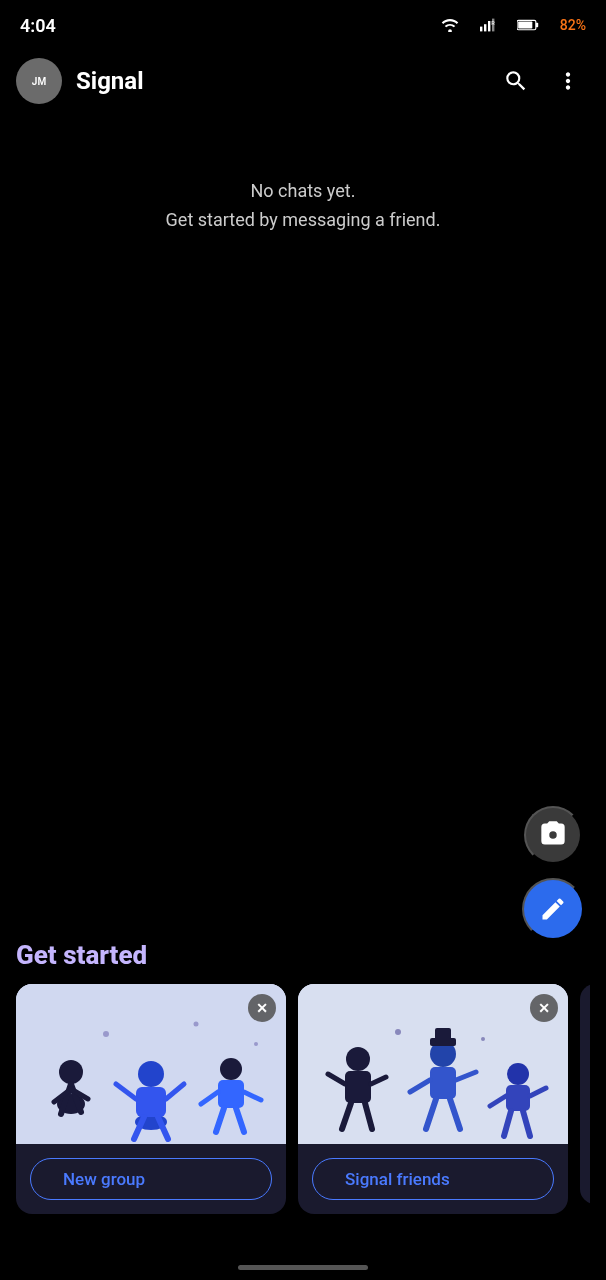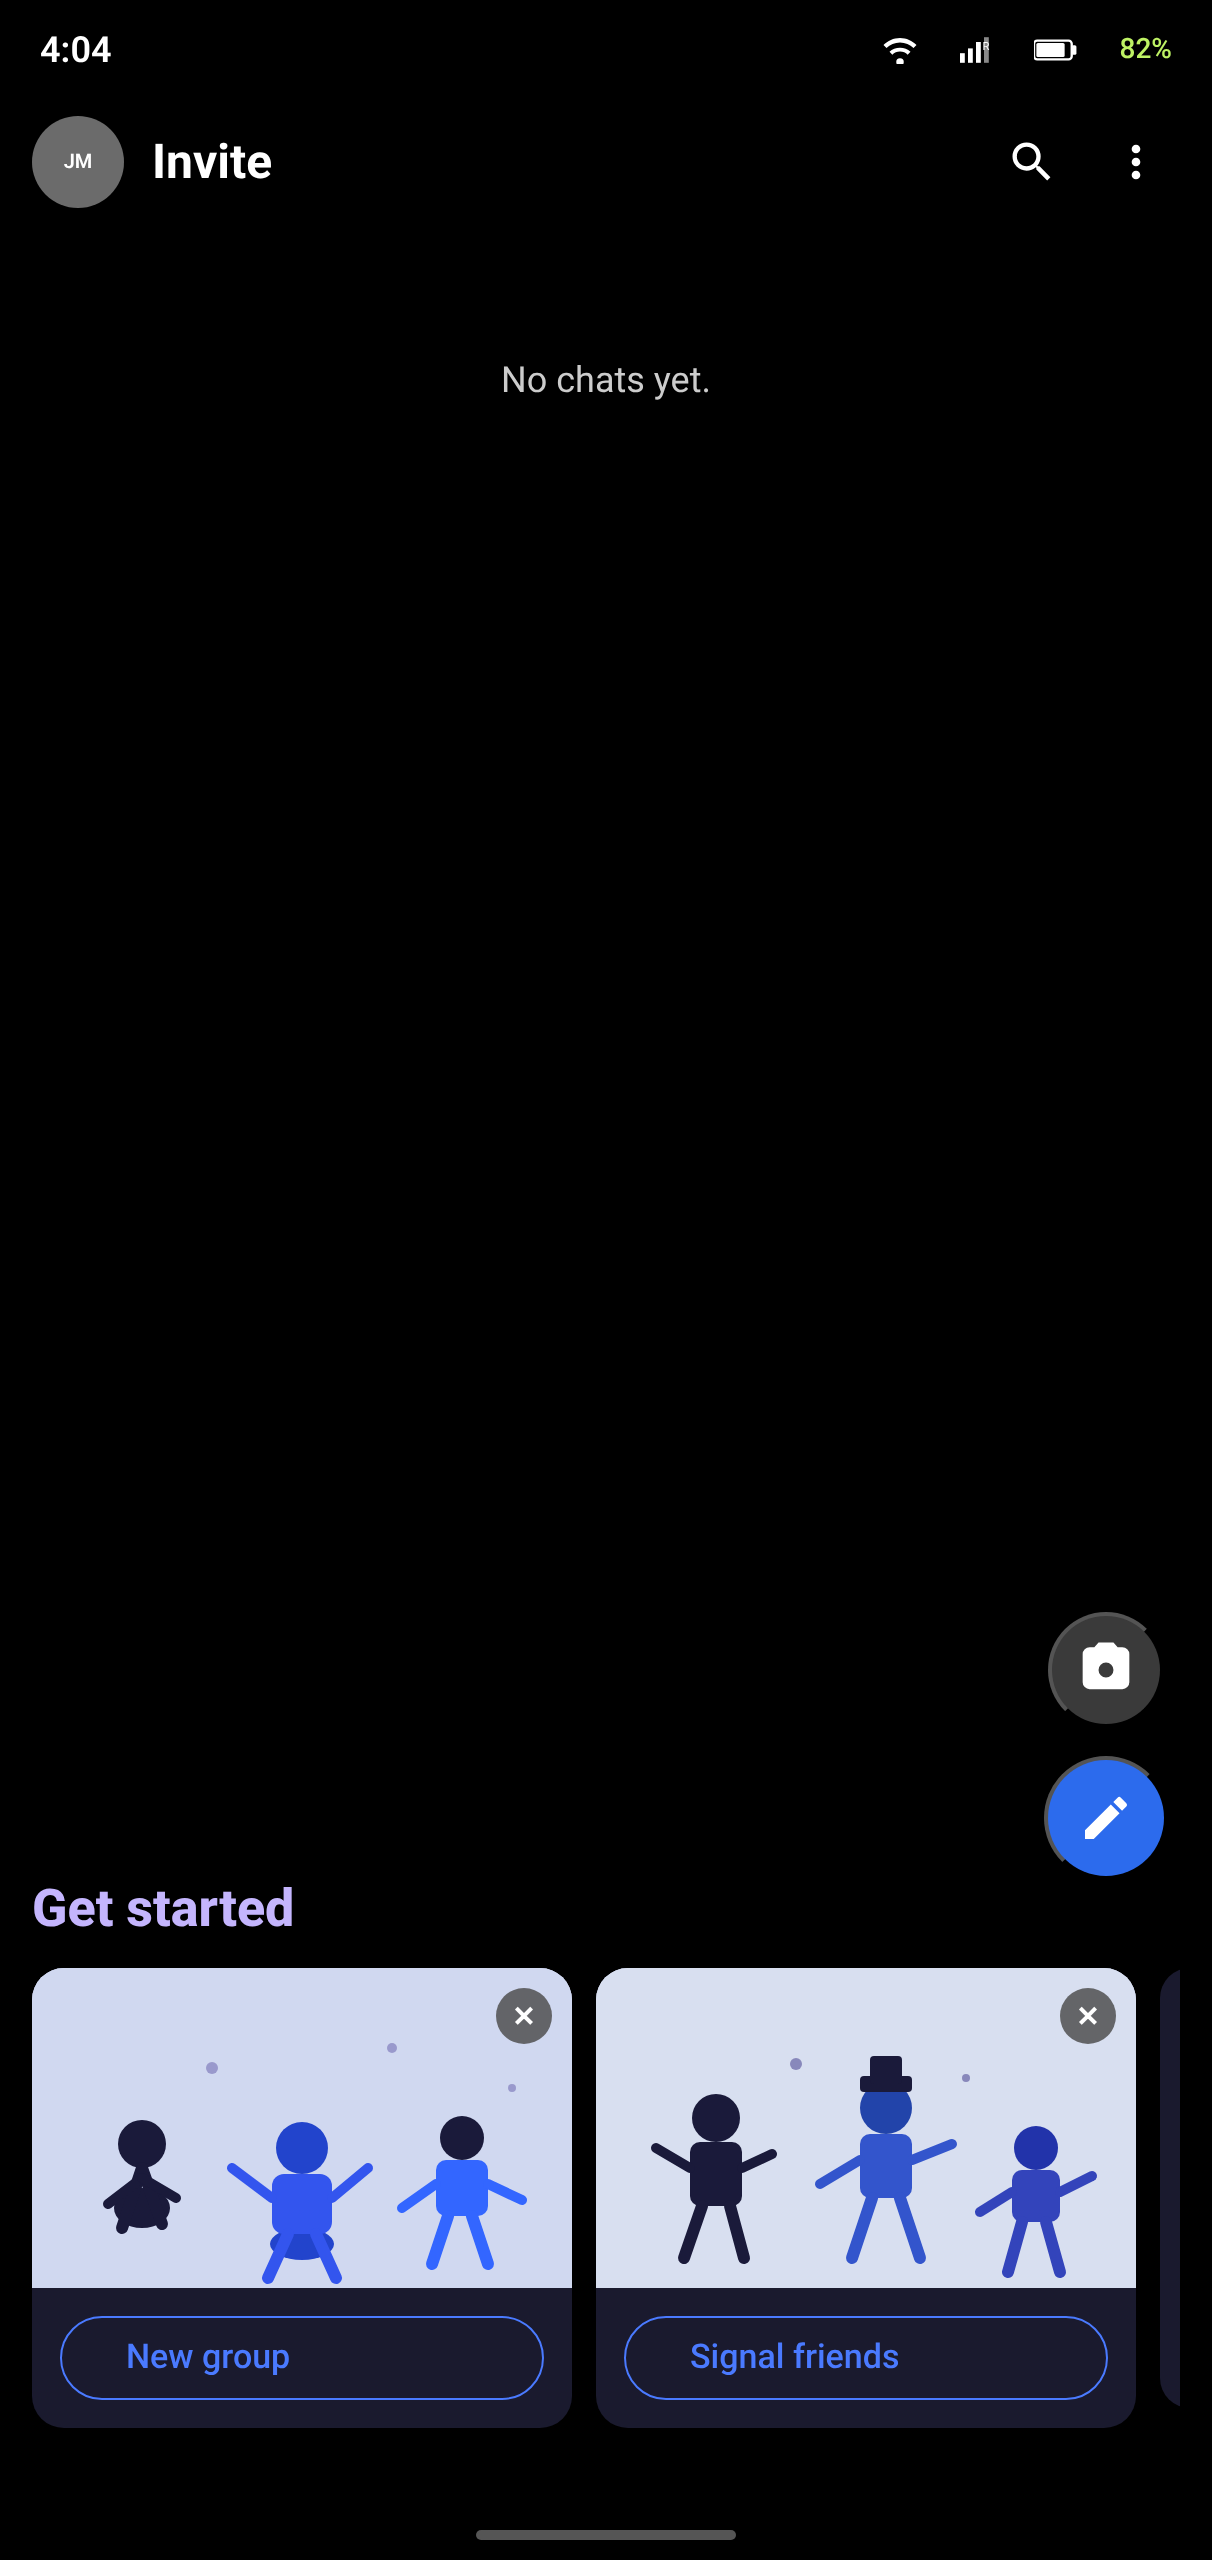--- a/index.html
+++ b/index.html
@@ -31,21 +31,21 @@
       font-size: 18px;
       font-weight: 600;
       color: #ffffff;
     }
 
     .status-icons {
       display: flex;
       align-items: center;
       gap: 21px;
       font-size: 14px;
-      color: #bef264;
+      color: #f97316;
     }
 
     .battery-text {
       font-size: 14px;
       font-weight: 500;
     }
 
     
     .app-bar {
       display: flex;
@@ -277,38 +277,39 @@
       <rect x="0" y="1" width="24" height="12" rx="2" fill="none" stroke="white" stroke-width="1.5"></rect>
       <rect x="24" y="4" width="3" height="6" rx="1" fill="white"></rect>
       <rect x="1.5" y="2.5" width="18" height="9" rx="1" fill="white"></rect>
     </svg>
     <span class="battery-text">82%</span>
   </div>
 </div>
 
 <div class="app-bar">
   <div class="avatar">JM</div>
-  <span class="app-title">Invite</span>
+  <span class="app-title">Signal</span>
   <div class="header-actions">
     <button class="icon-btn" aria-label="Search">
       <svg width="26" height="26" viewBox="0 0 24 24" fill="white">
         <path d="M15.5 14h-.79l-.28-.27A6.471 6.471 0 0 0 16 9.5 6.5 6.5 0 1 0 9.5 16c1.61 0 3.09-.59 4.23-1.57l.27.28v.79l5 4.99L20.49 19l-4.99-5zm-6 0C7.01 14 5 11.99 5 9.5S7.01 5 9.5 5 14 7.01 14 9.5 11.99 14 9.5 14z"></path>
       </svg>
     </button>
     <button class="icon-btn" aria-label="More options">
       <svg width="26" height="26" viewBox="0 0 24 24" fill="white">
         <path d="M12 8c1.1 0 2-.9 2-2s-.9-2-2-2-2 .9-2 2 .9 2 2 2zm0 2c-1.1 0-2 .9-2 2s.9 2 2 2 2-.9 2-2-.9-2-2-2zm0 6c-1.1 0-2 .9-2 2s.9 2 2 2 2-.9 2-2-.9-2-2-2z"></path>
       </svg>
     </button>
   </div>
 </div>
 
 <div class="empty-state">
   <p class="empty-state-text">
     <span>No chats yet.</span><br>
+    <span>Get started by messaging a friend.</span>
   </p>
 </div>
 
 <div class="fab-container">
   <button class="fab-camera" aria-label="Camera">
     <svg width="28" height="28" viewBox="0 0 24 24" fill="white">
       <path d="M12 15.2A3.2 3.2 0 1 1 15.2 12 3.2 3.2 0 0 1 12 15.2zm7-13H17l-1.8-2H8.8L7 2.2H5A3 3 0 0 0 2 5.2v12a3 3 0 0 0 3 3h14a3 3 0 0 0 3-3v-12a3 3 0 0 0-3-3z"></path>
     </svg>
   </button>
   <button class="fab-compose" aria-label="Compose new message">

